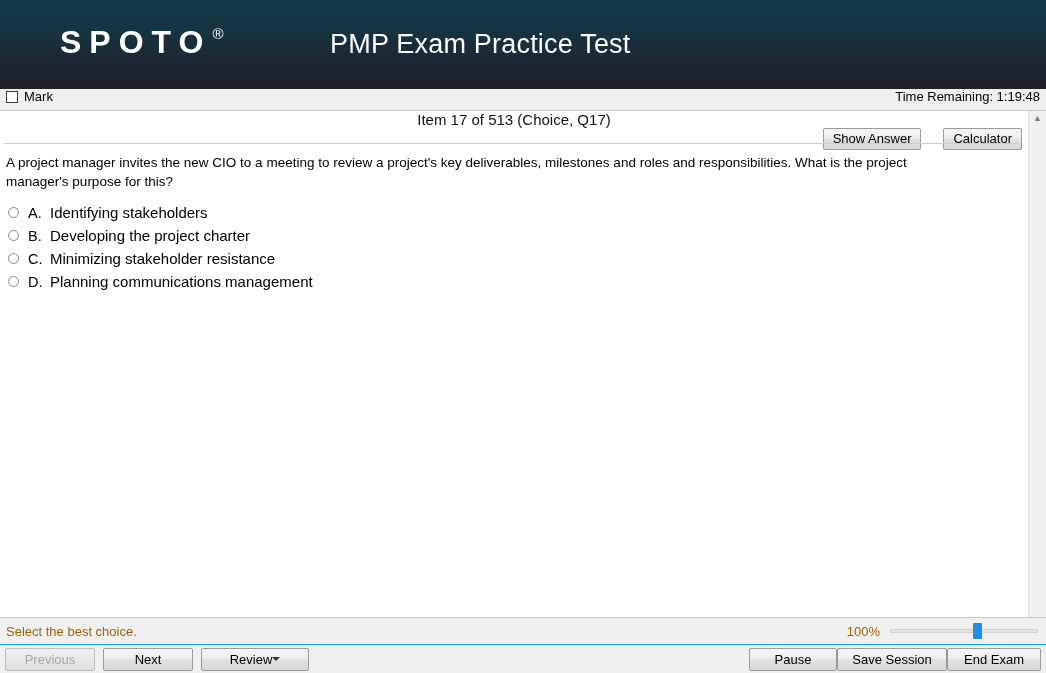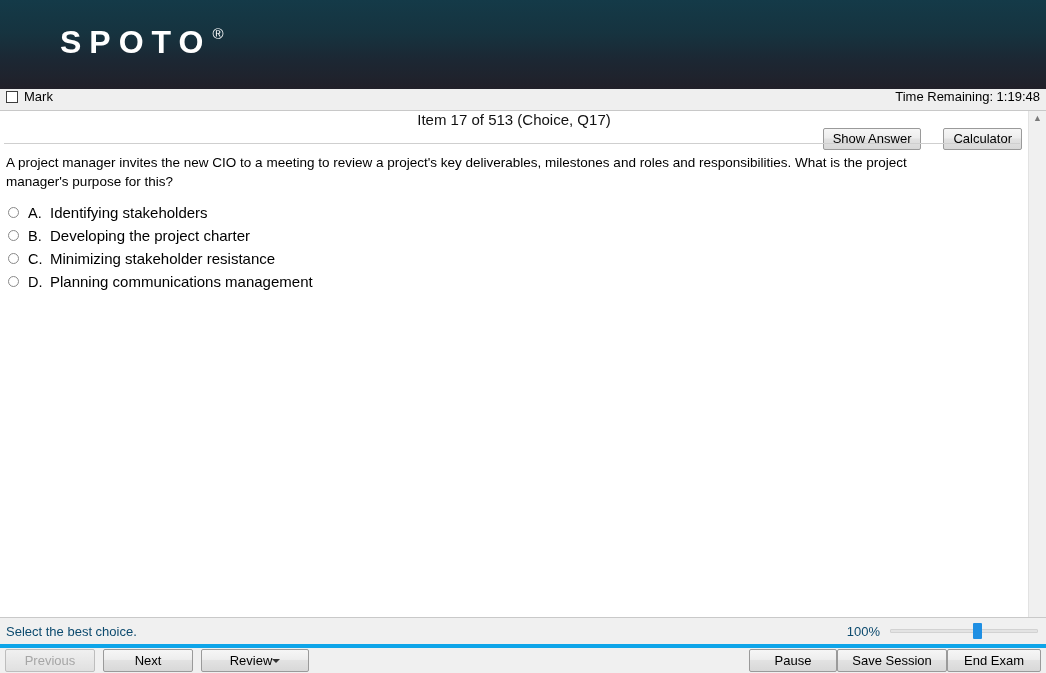--- a/index.html
+++ b/index.html
@@ -222,21 +222,21 @@
   .statusbar {
     flex: 0 0 27px;
     height: 27px;
     background: #f0f0f0;
     border-top: 1px solid #c9c9c9;
     display: flex;
     align-items: center;
     padding: 0 8px 0 6px;
     box-sizing: border-box;
     font-size: 13px;
-    color: #0c4a6e;
+    color: #a16207;
   }
   .zoom-wrap {
     margin-left: auto;
     display: flex;
     align-items: center;
     gap: 10px;
   }
   .zoom-pct { font-size: 13px; }
   .slider {
     position: relative;
@@ -262,21 +262,21 @@
     height: 16px;
     background: #1f8fe3;
     border-radius: 1px;
   }
 
   
   .navbar {
     flex: 0 0 29px;
     height: 29px;
     background: #f0f0f0;
-    border-top: 4px solid #0ea5e9;
+    border-top: 1px solid #0ea5e9;
     display: flex;
     align-items: center;
     padding: 0 5px;
     box-sizing: border-box;
     gap: 8px;
   }
   .navbar .btn { padding: 3px 0; text-align: center; }
   .btn-prev { width: 90px; }
   .btn-next { width: 90px; }
   .btn-review {
@@ -304,20 +304,21 @@
 </head>
 <body>
 
 <div id="app">
 
   <div class="brand-header">
     <div class="logo-wrap">
       <span class="logo-text">SPOTO</span>
       <span class="logo-reg">®</span>
     </div>
+    <div class="brand-title">PMP Exam Practice Test</div>
   </div>
 
   <div class="markbar">
     <div class="mark-left">
       <span class="mark-box"></span>
       <span class="mark-label">Mark</span>
     </div>
     <div class="timer">Time Remaining: 1:19:48</div>
   </div>
 

